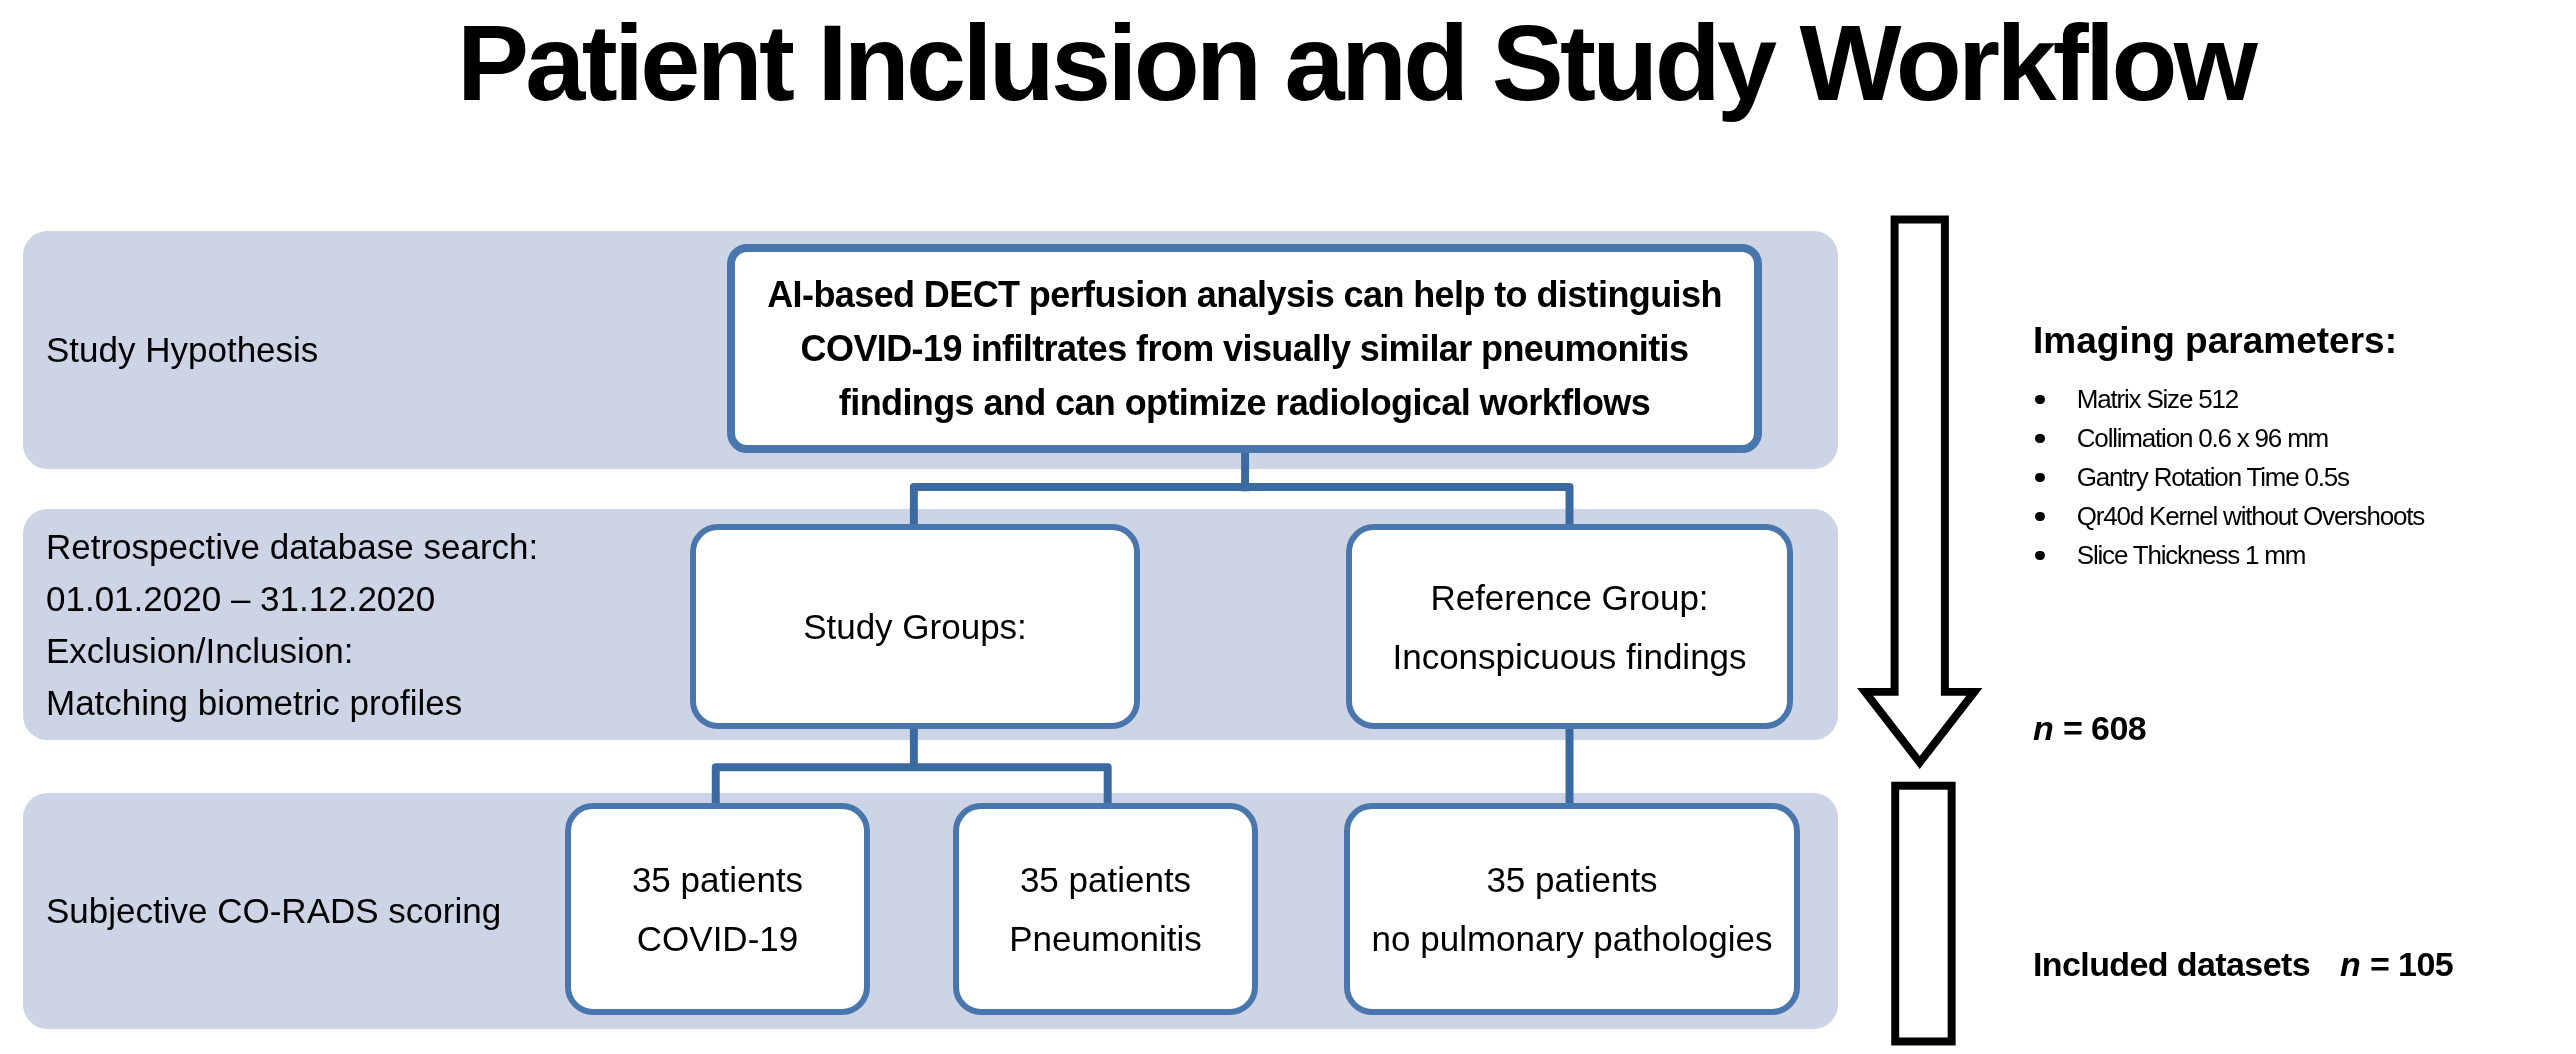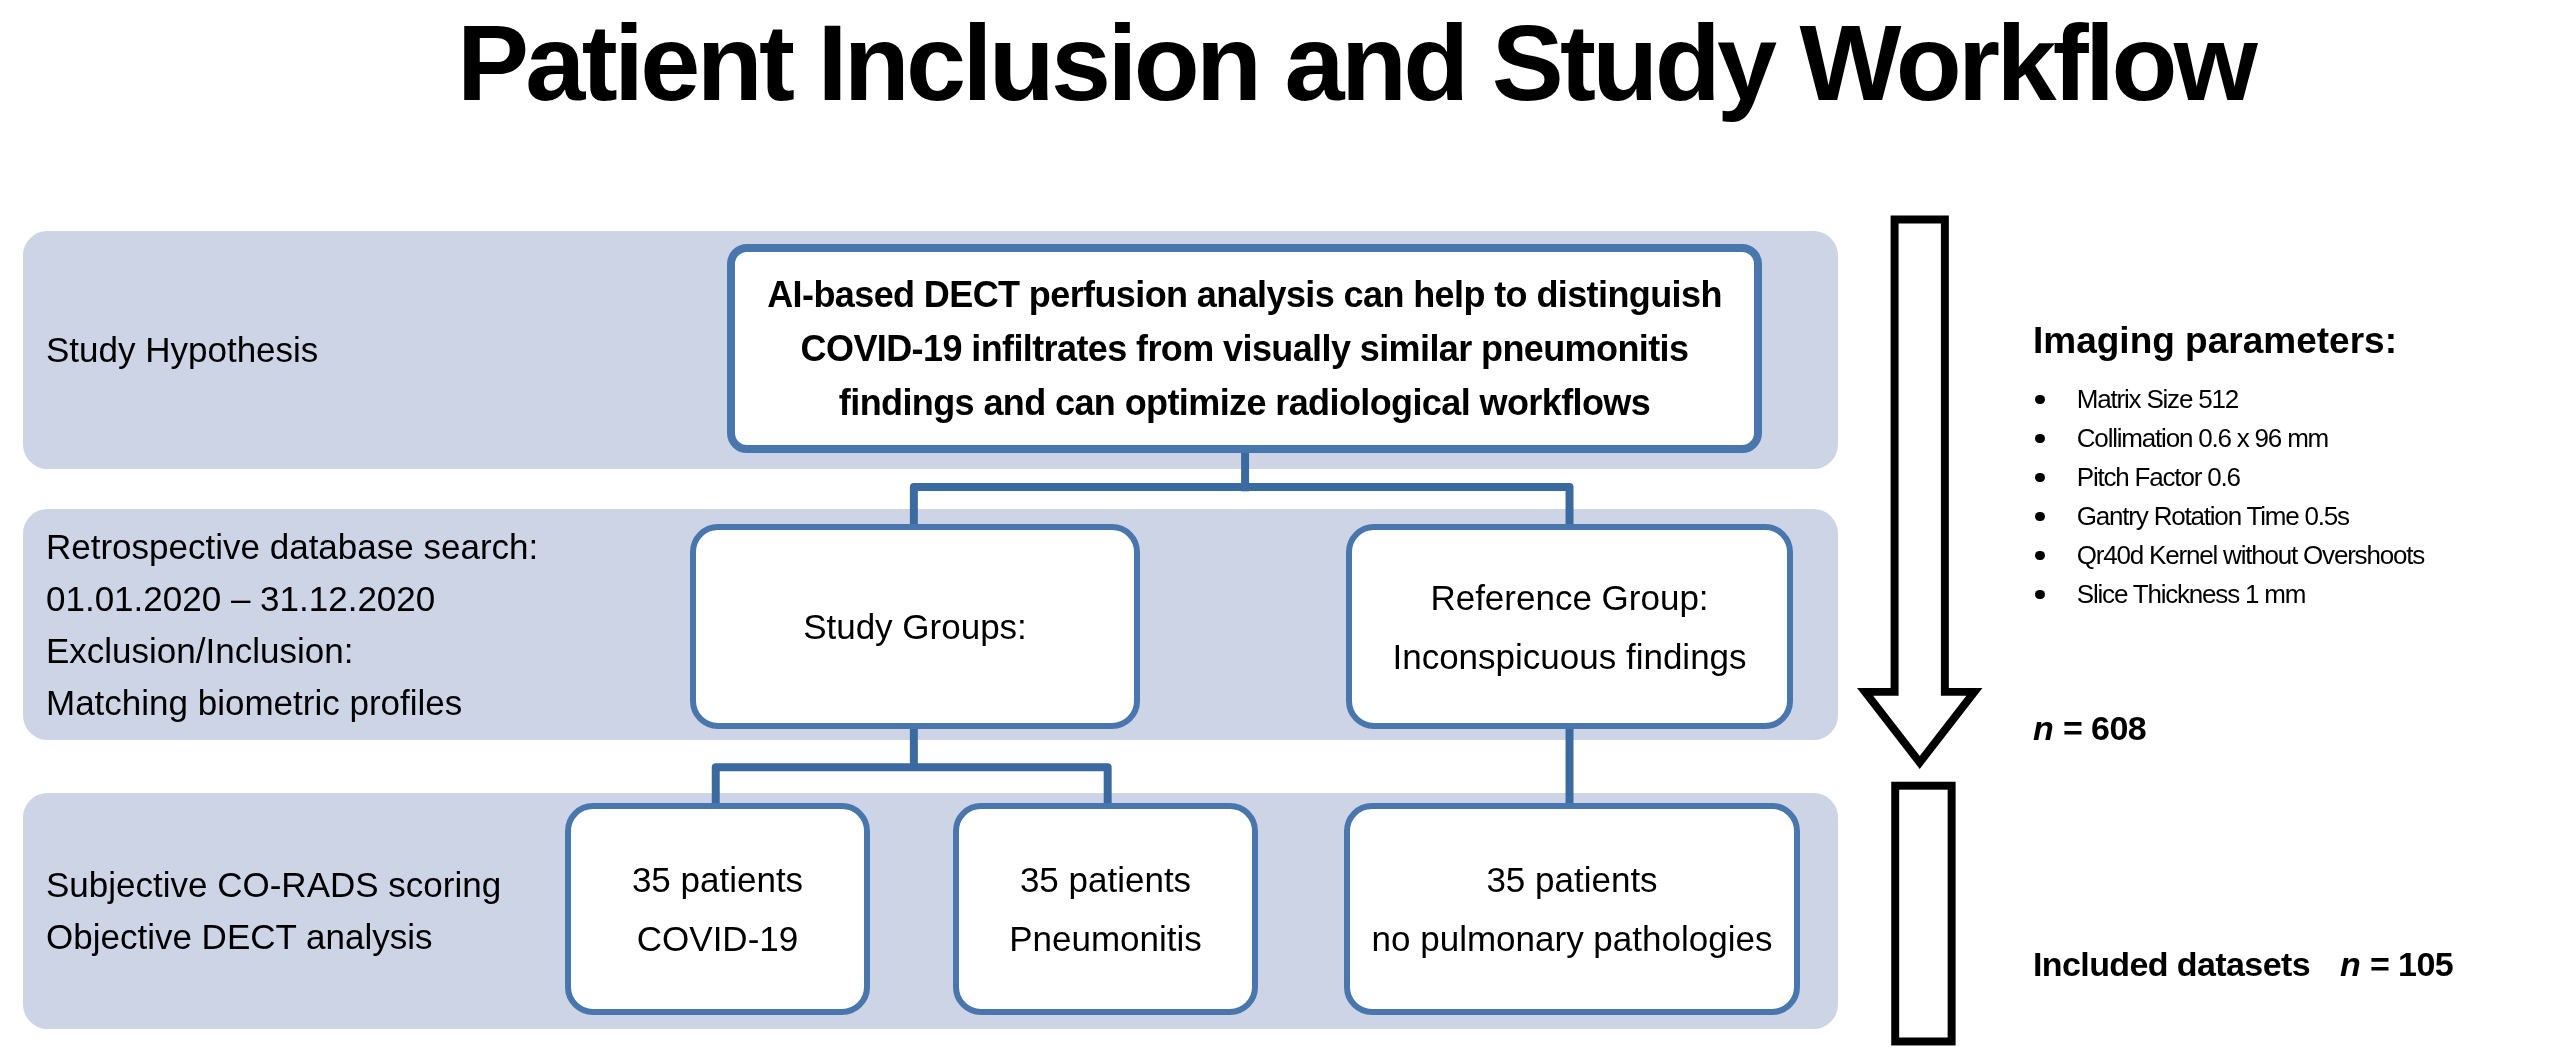--- a/index.html
+++ b/index.html
@@ -89,21 +89,20 @@
       <div>Retrospective database search:</div>
       <div>01.01.2020 – 31.12.2020</div>
       <div>Exclusion/Inclusion:</div>
       <div>Matching biometric profiles</div>
     </div>
   </div>
 
   <div class="band band3">
     <div class="band-label">
       <div>Subjective CO-RADS scoring</div>
-      <div>Objective DECT analysis</div>
     </div>
   </div>
 
   <svg class="overlay" viewBox="0 0 4200 1720" aria-hidden="true">
     <path class="connector" d="M2030 735 V801"></path>
     <path class="connector" d="M1490 862 V794 H2559 V862"></path>
     <path class="connector" d="M1490 1185 V1251"></path>
     <path class="connector" d="M1167 1315 V1251 H1806 V1315"></path>
     <path class="connector" d="M2559 1185 V1315"></path>
     <polygon class="outline-shape" points="3089,358 3171,358 3171,1128 3219,1128 3130,1243 3041,1128 3089,1128"></polygon>
@@ -146,24 +145,20 @@
     <li>
         <span class="dot"></span>
         <span>Matrix Size 512</span>
       </li>
     <li>
         <span class="dot"></span>
         <span>Collimation 0.6 x 96 mm</span>
       </li>
     <li>
         <span class="dot"></span>
-        <span>Pitch Factor 0.6</span>
-      </li>
-    <li>
-        <span class="dot"></span>
         <span>Gantry Rotation Time 0.5s</span>
       </li>
     <li>
         <span class="dot"></span>
         <span>Qr40d Kernel without Overshoots</span>
       </li>
     <li>
         <span class="dot"></span>
         <span>Slice Thickness 1 mm</span>
       </li>

